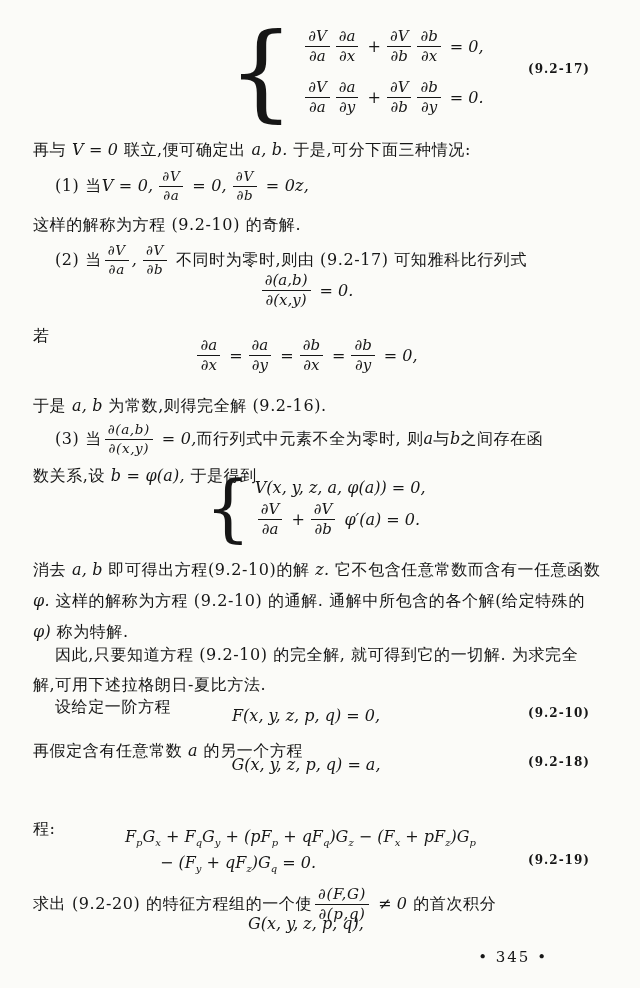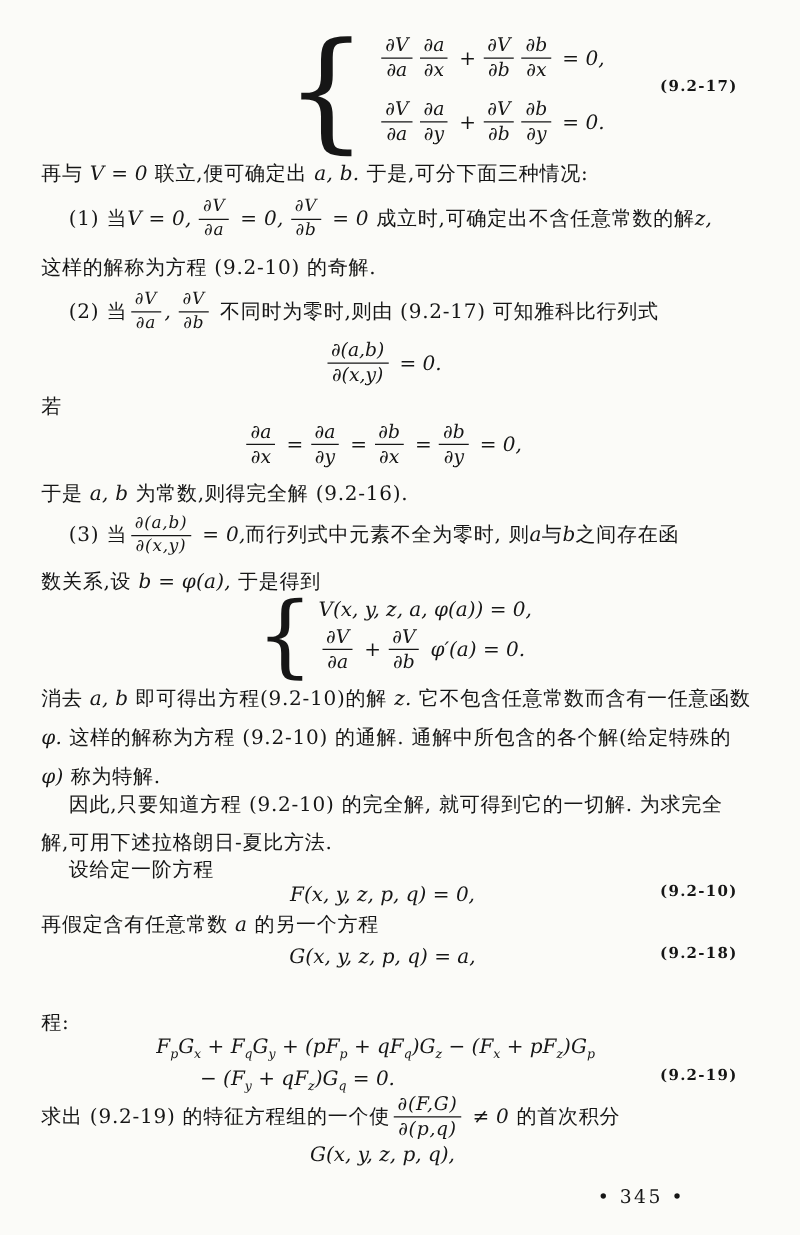--- a/index.html
+++ b/index.html
@@ -1,19 +1,19 @@
 <!DOCTYPE html>
 <html><head>
 <meta charset="utf-8">
 <style>
   html,body{margin:0;padding:0;background:#e8e8e4;}
   .page{position:relative;width:640px;height:988px;background:#fbfbf8;
         font-family:"DejaVu Serif","Liberation Serif",serif;color:#161616;overflow:hidden;}
   .abs{position:absolute;white-space:nowrap;}
-  .cn{font-size:16px;letter-spacing:.6px;line-height:1.3;}
+  .cn{font-size:16px;letter-spacing:.6px;line-height:1.3;margin-top:11px;}
   .m{font-style:italic;letter-spacing:.2px;}
   .mi{font-style:italic;font-size:16px;}
   sub{font-size:10px;font-style:italic;}
   .row{display:flex;align-items:center;}
   .col{display:flex;flex-direction:column;}
   .frac{display:inline-flex;flex-direction:column;align-items:center;line-height:1.12;
         font-size:13.5px;font-style:italic;margin:0 3px;}
   .frac .fn{border-bottom:1.4px solid #161616;padding:0 3px 1px;}
   .frac .fd{padding-top:1px;}
   .dfrac{font-size:15px;}
@@ -85,21 +85,20 @@
     <span class="frac gap6">
         <span class="fn">∂V</span>
         <span class="fd">∂a</span>
       </span>
     <span class="m gap6">= 0,</span>
     <span class="frac gap6">
         <span class="fn">∂V</span>
         <span class="fd">∂b</span>
       </span>
     <span class="m gap6">= 0</span>
-    <span class="gap6">成立时,可确定出不含任意常数的解 </span>
       <span class="m">z,</span>
   </div>
 
   <div class="abs cn" style="left:33px;top:204px">这样的解称为方程 (9.2-10) 的奇解.</div>
 
   <div class="abs cn row" style="left:55px;top:229px;height:40px">
     <span>(2) 当 </span>
     <span class="frac">
         <span class="fn">∂V</span>
         <span class="fd">∂a</span>
@@ -205,21 +204,21 @@
     </div>
   <div class="abs eqtag" style="top:755px">(9.2-18)</div>
 
   <div class="abs cn" style="left:33px;top:808px">程:</div>
 
   <div class="abs" style="left:125px;top:827px"><span class="mi">F</span><sub>p</sub><span class="mi">G</span><sub>x</sub><span class="mi"> + </span><span class="mi">F</span><sub>q</sub><span class="mi">G</span><sub>y</sub><span class="mi"> + (</span><span class="mi">pF</span><sub>p</sub><span class="mi"> + </span><span class="mi">qF</span><sub>q</sub><span class="mi">)G</span><sub>z</sub><span class="mi"> − (</span><span class="mi">F</span><sub>x</sub><span class="mi"> + </span><span class="mi">pF</span><sub>z</sub><span class="mi">)G</span><sub>p</sub></div>
   <div class="abs" style="left:160px;top:853px"><span class="mi">− (</span><span class="mi">F</span><sub>y</sub><span class="mi"> + </span><span class="mi">qF</span><sub>z</sub><span class="mi">)G</span><sub>q</sub><span class="mi"> = 0.</span></div>
   <div class="abs eqtag" style="top:853px">(9.2-19)</div>
 
   <div class="abs cn row" style="left:33px;top:872px;height:42px">
-    <span>求出 (9.2-19) 的特征方程组的一个使 </span>
+    <span>求出 (9.2-20) 的特征方程组的一个使 </span>
     <span class="frac dfrac">
         <span class="fn">∂(F,G)</span>
         <span class="fd">∂(p,q)</span>
       </span>
     <span class="m gap6">≠ 0</span>
     <span class="gap6"> 的首次积分</span>
   </div>
 
   <div class="abs center" style="top:914px">
       <span class="mi">G(x, y, z, p, q),</span>

